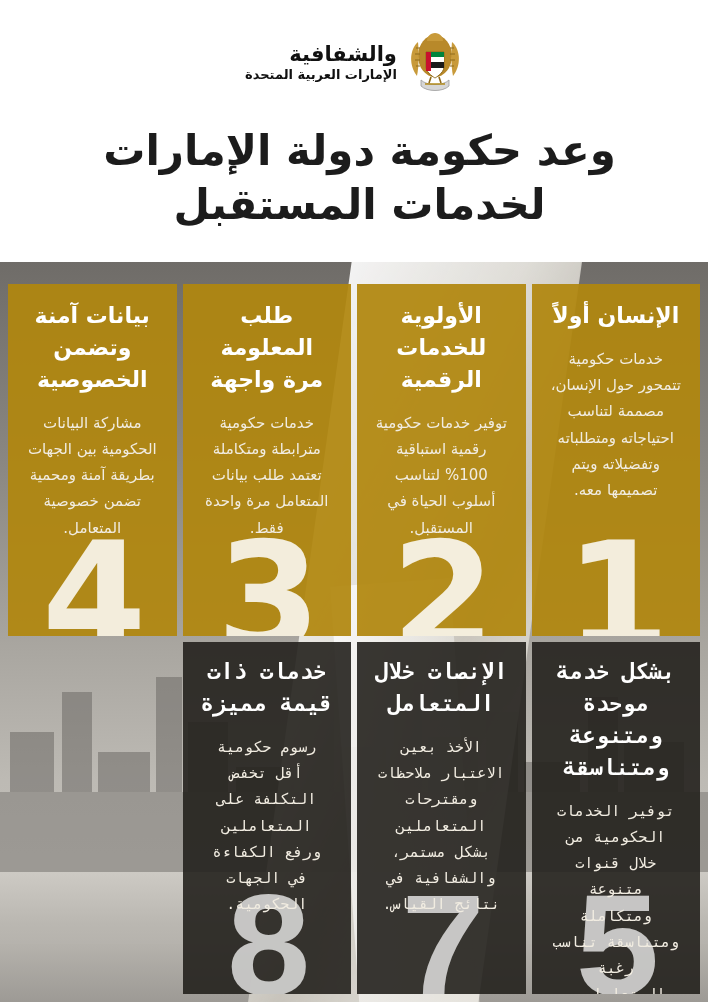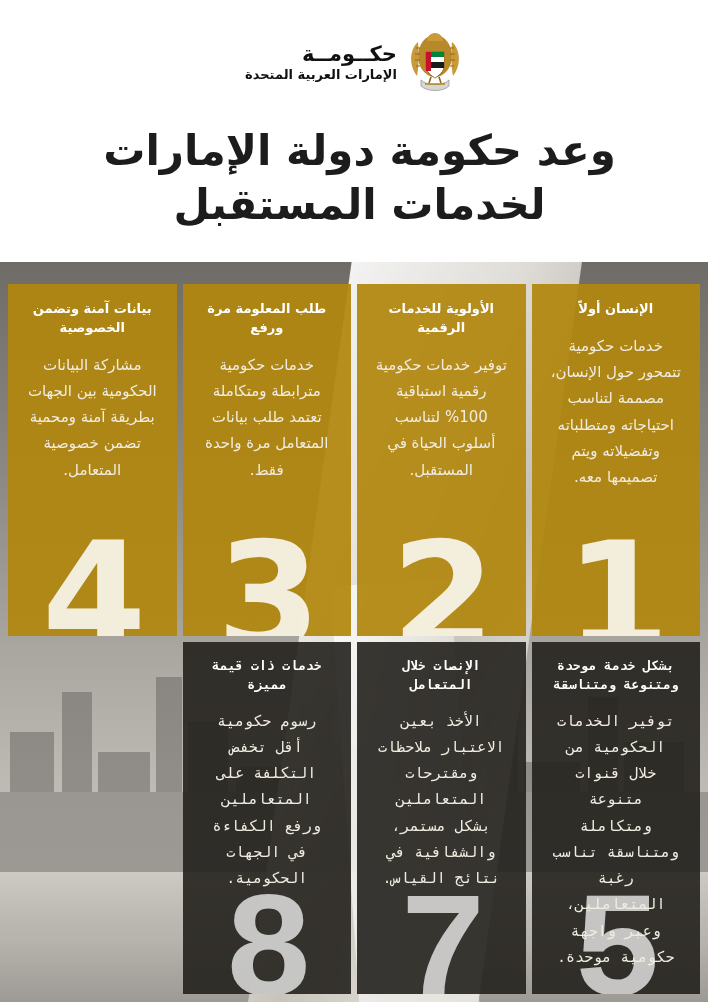--- a/index.html
+++ b/index.html
@@ -162,21 +162,21 @@
     position: relative;
     overflow: hidden;
     padding: 16px 14px 6px 14px;
     color: #ffffff;
     text-align: center;
   }
   .card.gold   { background: rgba(176,134,14, .93); }
   .card.dark   { background: rgba(36,33,29, .90); font-family: Liberation Mono, monospace; }
 
   .card-title {
-    font-size: 13px;
+    font-size: 22px;
     font-weight: bold;
     line-height: 1.45;
     color: #ffffff;
     position: relative;
     z-index: 3;
   }
 
   .card-desc {
     margin-top: 14px;
     font-size: 15px;
@@ -233,21 +233,21 @@
           <rect x="24" y="36" width="13" height="6" fill="#1a1a1a"></rect>
 
           <path d="M14 54 C20 60 36 60 42 54 L42 60 C36 66 20 66 14 60 Z" fill="#d6d6d6" stroke="#9a9a9a" stroke-width="0.8"></path>
           <path d="M18 58 L38 58" stroke="#b0860e" stroke-width="1.4"></path>
 
           <path d="M24 51 L22 57 M32 51 L34 57" stroke="#8e6a1c" stroke-width="1.6"></path>
         </svg>
       </div>
 
       <div class="emblem-text">
-        <span class="line1">حكــومــة</span>
+        <span class="line1">والشفافية</span>
         <span class="line2">الإمارات العربية المتحدة</span>
       </div>
 
     </div>
 
     <h1 class="poster-title">
       <span class="t-line l1">وعد حكومة دولة الإمارات</span>
       <span class="t-line l2">لخدمات المستقبل</span>
     </h1>
 
@@ -290,21 +290,21 @@
       <div class="card-num">1</div>
     </div>
 
     <div class="card gold">
       <div class="card-title">الأولوية للخدمات الرقمية</div>
       <div class="card-desc">توفير خدمات حكومية رقمية استباقية 100% لتناسب أسلوب الحياة في المستقبل.</div>
       <div class="card-num">2</div>
     </div>
 
     <div class="card gold">
-      <div class="card-title">طلب المعلومة مرة ورفع</div>
+      <div class="card-title">طلب المعلومة مرة واجهة</div>
       <div class="card-desc">خدمات حكومية مترابطة ومتكاملة تعتمد طلب بيانات المتعامل مرة واحدة فقط.</div>
       <div class="card-num">3</div>
     </div>
 
     <div class="card gold">
       <div class="card-title">بيانات آمنة وتضمن الخصوصية</div>
       <div class="card-desc">مشاركة البيانات الحكومية بين الجهات بطريقة آمنة ومحمية تضمن خصوصية المتعامل.</div>
       <div class="card-num">4</div>
     </div>
 

